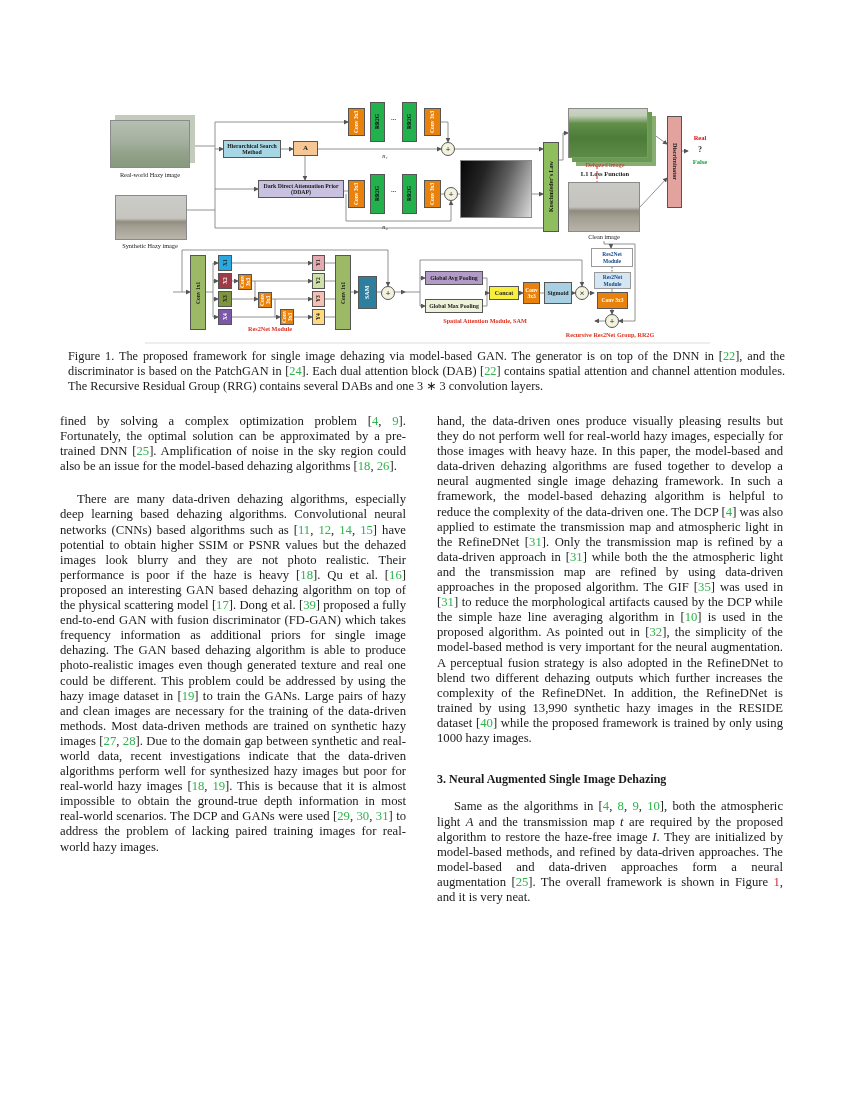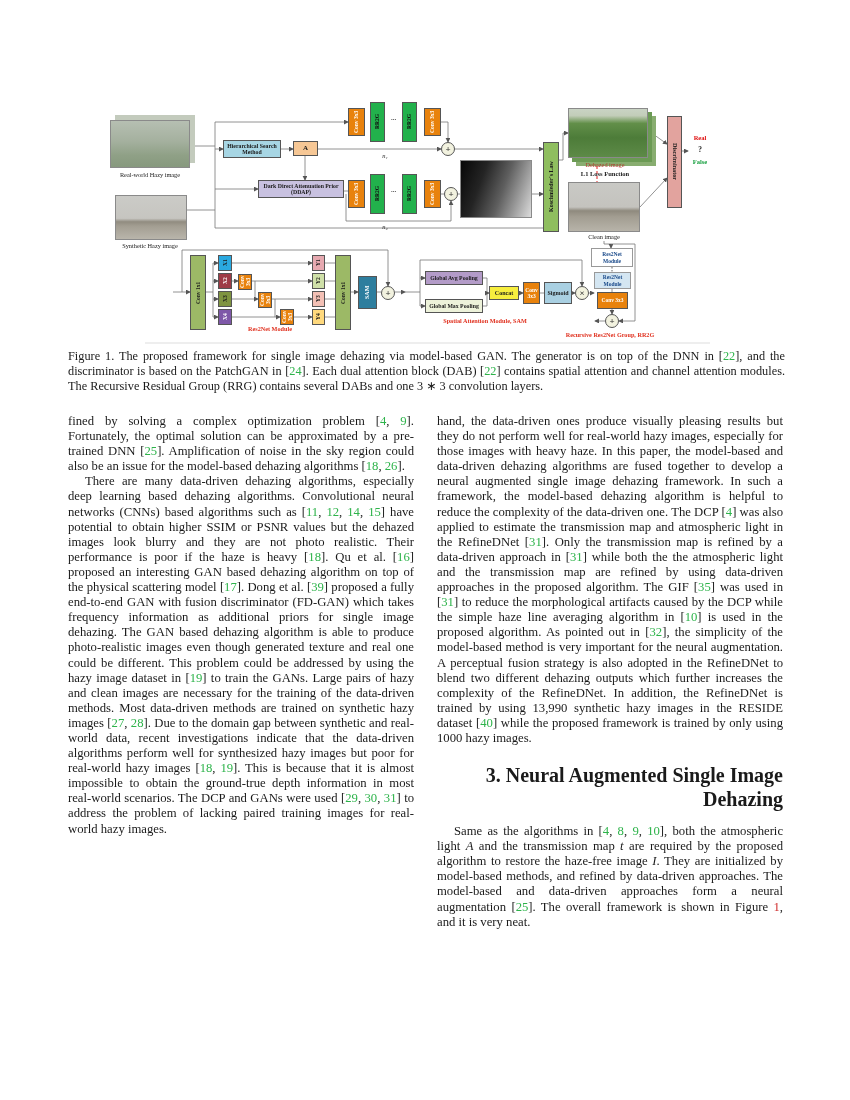--- a/index.html
+++ b/index.html
@@ -18,26 +18,26 @@
   .redlab{color:#e0301e;font-size:6.2px;font-weight:bold;text-align:center;}
   .node{border-radius:50%;border:0.8px solid #555;background:#f2f2df;display:flex;
         align-items:center;justify-content:center;font-size:9px;font-weight:bold;color:#333;
         width:14px;height:14px;line-height:1;}
   .tiny{font-size:5.5px;}
   
   .caption{position:absolute;left:68px;top:349px;width:717px;font-size:12.3px;
            line-height:15px;text-align:justify;}
   .col{position:absolute;top:414px;width:346px;font-size:12.7px;line-height:15.1px;
        text-align:justify;}
-  .col-left{left:68px;}
+  .col-left{left:60px;}
   .col-right{left:437px;}
   .para{margin:0;}
   .para.indent{text-indent:17px;}
-  .para + .para{margin-top:0;}
-  h2.sect{font-size:20px;font-weight:bold;margin:17px 0 13px 0;text-align:right;line-height:1.2;}
+  .para + .para{margin-top:18px;}
+  h2.sect{font-size:12px;font-weight:bold;margin:26px 0 13px 0;text-align:left;line-height:1.2;}
   .seg-ref{color:#2db34a;}
   .seg-fig{color:#d03030;}
   .seg-i{font-style:italic;}
 </style>
 </head>
 <body>
 
 <div class="page">
 
   <div class="fig">

